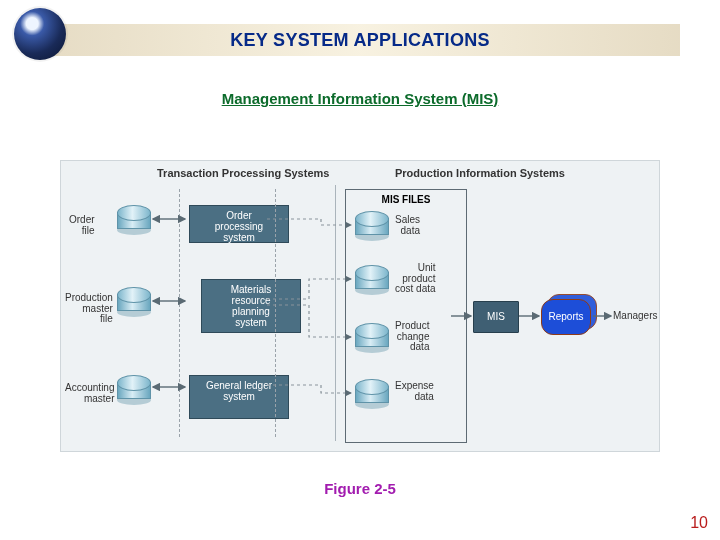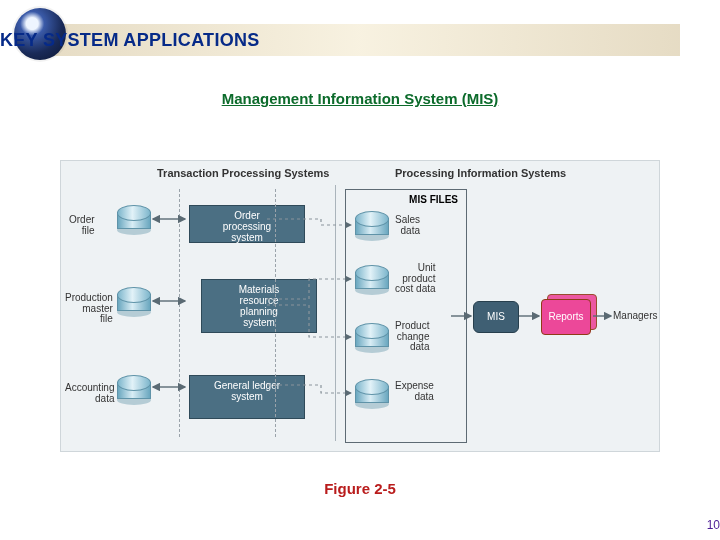--- a/index.html
+++ b/index.html
@@ -33,21 +33,21 @@
     height: 52px;
     border-radius: 50%;
     background: radial-gradient(circle at 35% 30%, #eef5ff 0 6px, #3a5aa8 12px, #192a58 60%, #0b1530 100%);
     box-shadow: 0 0 0 2px rgba(0,0,0,.05);
   }
   .title {
     position: absolute;
     top: 30px;
     left: 0;
     right: 0;
-    text-align: left;
+    text-align: center;
     font-weight: 700;
     color: #062a88;
     font-size: 18px;
     letter-spacing: .3px;
   }
   .subtitle {
     position: absolute;
     top: 90px;
     left: 0;
     right: 0;
@@ -124,101 +124,101 @@
     opacity: .4;
   }
   .proc-box {
     position: absolute;
     width: 72px;
     background: #4b6f83;
     color: #fff;
     border: 1px solid #2f4a59;
     font-size: 10px;
     text-align: center;
-    padding: 4px 21px;
+    padding: 4px 13px;
     line-height: 1.1;
   }
   .misfiles {
     position: absolute;
     border: 1px solid #5d6a73;
     padding: 4px 8px 8px;
   }
   .misfiles-title {
     font-size: 10px;
     font-weight: 700;
-    text-align: right;
+    text-align: center;
     margin-bottom: 4px;
   }
   .mis-box {
     position: absolute;
     width: 44px;
     height: 30px;
     background: #3f5f73;
     color: #fff;
     border: 1px solid #273f4d;
-    border-radius: 6px;
+    border-radius: 1px;
     font-size: 10px;
     text-align: center;
     line-height: 30px;
   }
   .reports {
     position: absolute;
     width: 56px;
     height: 38px;
   }
   .report-sheet {
     position: absolute;
     width: 48px;
     height: 34px;
-    background: #ec4899;
+    background: #1d4ed8;
     border: 1px solid #8f3b17;
-    border-radius: 4px;
+    border-radius: 12px;
     font-size: 10px;
     color: #fff;
     text-align: center;
     line-height: 34px;
   }
   .rs2 { left: 6px; top: -5px; opacity: .9; }
   .rs1 { left: 0; top: 0; }
   .figure-caption {
     position: absolute;
     left: 0; right: 0;
     top: 480px;
     text-align: center;
     font-weight: 700;
+    color: #a21caf;
+    font-size: 15px;
+  }
+  .page-num {
+    position: absolute;
+    right: 12px;
+    bottom: 8px;
+    font-size: 16px;
     color: #b91c1c;
-    font-size: 15px;
-  }
-  .page-num {
-    position: absolute;
-    right: 0;
-    bottom: 8px;
-    font-size: 12px;
-    color: #4c1d95;
   }
   svg.arrows {
     position: absolute;
     left: 0; top: 0;
     width: 100%; height: 100%;
     pointer-events: none;
   }
 </style>
 </head>
 <body>
 
 <div class="header">
   <div class="band"></div>
   <div class="globe"></div>
   <div class="title">KEY SYSTEM APPLICATIONS</div>
 </div>
 <div class="subtitle">Management Information System (MIS)</div>
 
 <div class="diagram">
   <div class="sec-label" style="left:96px">Transaction Processing Systems</div>
-  <div class="sec-label" style="left:334px">Processing Information Systems</div>
+  <div class="sec-label" style="left:334px">Production Information Systems</div>
 
   <div class="colline" style="left:274px"></div>
 
   <div class="small-label" style="left:8px;top:54px;white-space:pre">Order
 file</div>
   <div class="cyl" style="left:56px;top:44px">
       <div class="bot"></div>
       <div class="body"></div>
       <div class="top"></div>
     </div>
@@ -226,21 +226,21 @@
   <div class="small-label" style="left:4px;top:132px;white-space:pre">Production
 master
 file</div>
   <div class="cyl" style="left:56px;top:126px">
       <div class="bot"></div>
       <div class="body"></div>
       <div class="top"></div>
     </div>
 
   <div class="small-label" style="left:4px;top:222px;white-space:pre">Accounting
-data</div>
+master</div>
   <div class="cyl" style="left:56px;top:214px">
       <div class="bot"></div>
       <div class="body"></div>
       <div class="top"></div>
     </div>
 
   <div class="proc-box" style="left:128px;top:44px;height:28px">Order processing system</div>
   <div class="proc-box" style="left:140px;top:118px;height:44px">Materials resource planning system</div>
   <div class="proc-box" style="left:128px;top:214px;height:34px">General ledger system</div>
 

